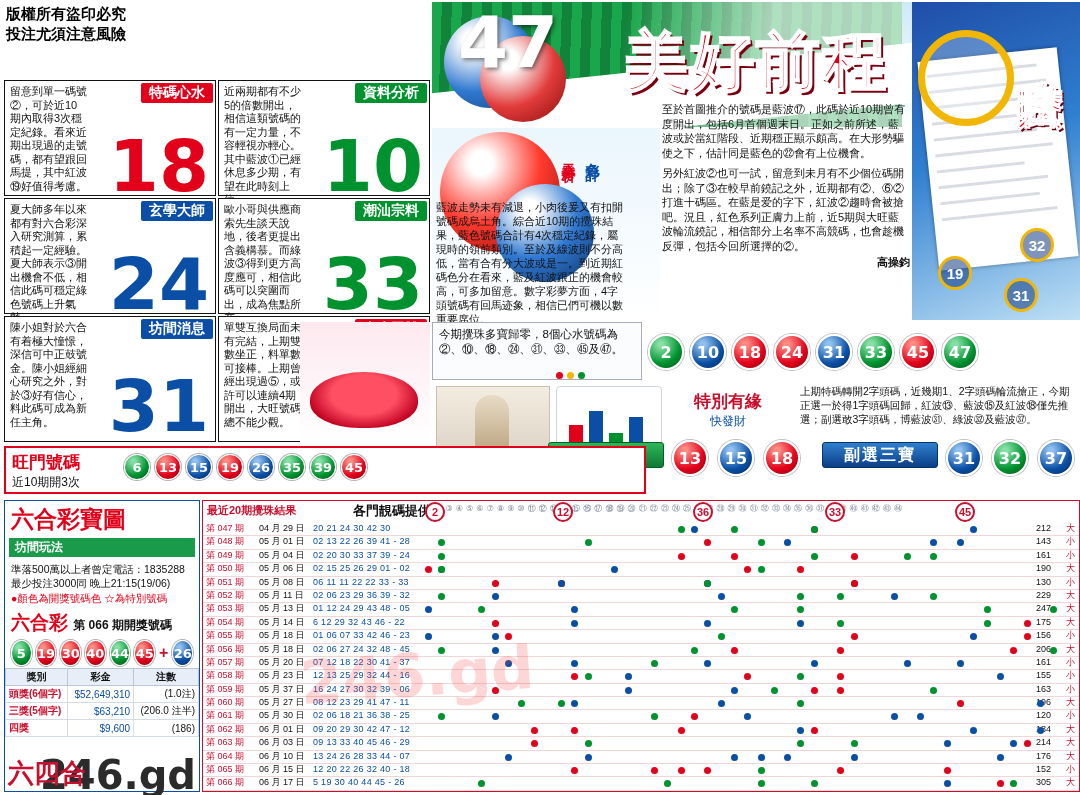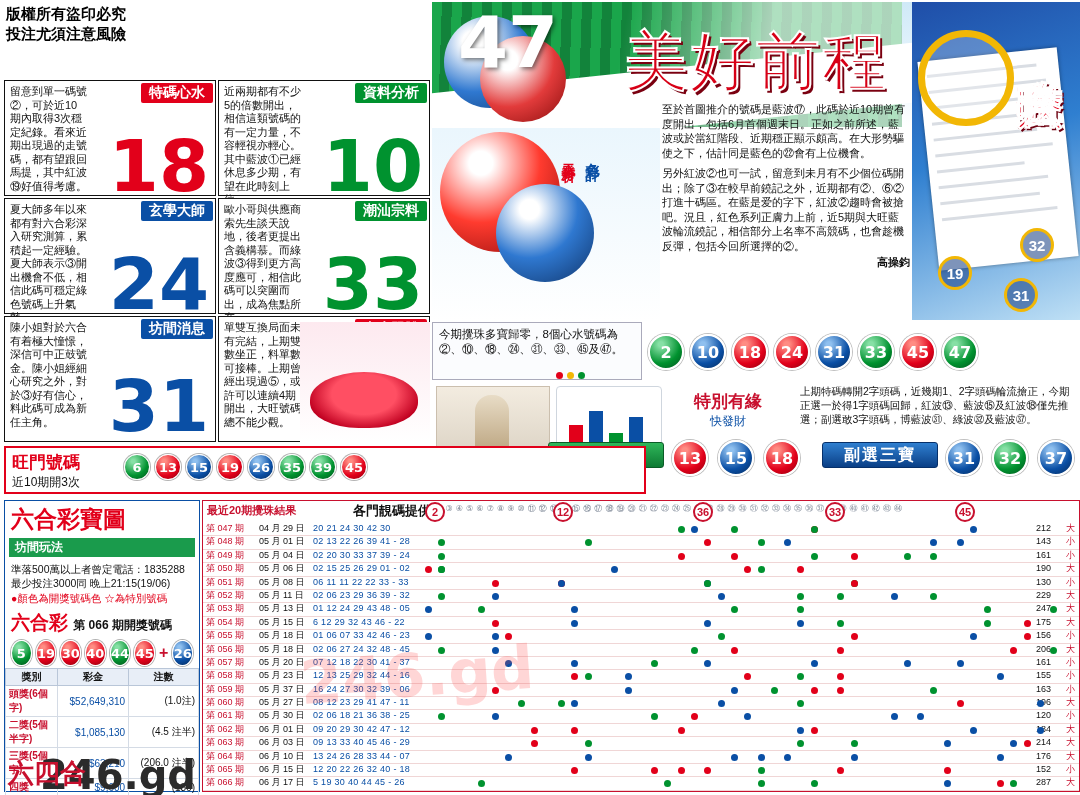--- a/index.html
+++ b/index.html
@@ -53,21 +53,21 @@
     background:
       linear-gradient(100deg, rgba(255,255,255,0) 40%, rgba(255,255,255,.65) 70%),
       repeating-linear-gradient(92deg,#1aa64b 0 10px,#12833b 10px 20px);
   }
   .banner .swoosh {
     position:absolute; left:0; top:66px; width:480px; height:60px;
     background:#ffffff; transform:skewY(-6deg);
   }
   .banner .title {
     position:absolute; left:192px; top:16px;
-    font-size:64px; font-weight:normal; letter-spacing:2px;
+    font-size:64px; font-weight:bold; letter-spacing:2px;
     color:#d70016; -webkit-text-stroke:2px #ffffff;
     text-shadow:3px 3px 0 #7a0010;
     font-family:"DejaVu Sans", sans-serif;
   }
   .ball47 {
     position:absolute; left:12px; top:4px; width:128px; height:118px;
   }
   .ball47 .b {
     position:absolute; border-radius:50%;
   }
@@ -248,21 +248,21 @@
   .leftpanel .body { font-size:10.5px; line-height:13.5px; padding:0 6px; color:#111; }
   .leftpanel .redline { color:#e2001a; font-size:10.5px; padding:2px 6px; }
   .leftpanel .h2 {
     font-size:19px; font-weight:bold; color:#e2001a; padding:2px 6px 0 6px;
   }
   .leftpanel .h2 span.small { font-size:12px; color:#111; font-weight:bold; }
   .winballs { display:flex; gap:4px; padding:4px 6px 2px 6px; align-items:center; }
   .prizetable { width:100%; border-collapse:collapse; font-size:10px; }
   .prizetable th { background:#e8eef7; border:1px solid #b9c6d8; padding:1px 2px; }
   .prizetable td { border:1px solid #d4dbe5; padding:1px 3px; }
-  .prizetable td.lab { color:#c8102e; font-weight:bold; width:52px; }
+  .prizetable td.lab { color:#c8102e; font-weight:bold; width:62px; }
   .prizetable td.amt { text-align:right; color:#0a4fa5; }
   .prizetable td.cnt { text-align:right; color:#111; }
 
   
   .results {
     position:absolute; left:202px; top:500px; width:878px; height:292px;
     border:1px solid #c8102e; background:#fff; overflow:hidden;
   }
   .results .caption {
     position:absolute; left:4px; top:2px; font-size:11px; font-weight:bold; color:#c8102e;
@@ -389,20 +389,23 @@
     <p style="margin:0 0 6px 0;">至於首圖推介的號碼是藍波⑰，此碼於近10期曾有度開出，包括6月首個週末日。正如之前所述，藍波或於當紅階段、近期穩正顯示頗高。在大形勢驅使之下，估計同是藍色的㉒會有上位機會。</p>
     <p style="margin:0 0 2px 0;">另外紅波②也可一試，留意到未月有不少個位碼開出；除了③在較早前鐃記之外，近期都有②、⑥②打進十碼區。在藍是爱的字下，紅波②趨時會被搶吧。況且，紅色系列正膚力上前，近5期與大旺藍波輪流鐃記，相信部分上名率不高競碼，也會趁機反彈，包括今回所選擇的②。</p>
     <div class="sig">高操鈞</div>
   </div>
 
   <div class="midart">
     <div class="bigball"></div>
     <div class="bigball2"></div>
     <div class="lbl">天發分析</div>
     <div class="lbl2">色彩計</div>
+  </div>
+  <div class="midart2">
+    <span>藍波走勢未有減退，小肉後爰又有扣開號碼成烏土角。綜合近10期的攪珠結果，藍色號碼合計有4次穩定紀錄，屬現時的領前類別。至於及線波則不分高低，當有合有分大波或是一。到近期紅碼色分在看來，藍及紅波跟正的機會較高，可多加留意。數字彩夢方面，4字頭號碼有回馬迹象，相信已們可機以數重要席位。</span>
   </div>
 
   <div class="sumbox">
     <span>今期攪珠多寶歸零，8個心水號碼為②、⑩、⑱、㉔、㉛、㉝、㊺及㊼。</span>
   </div>
   <div class="ballrow" id="mainBallRow">
       <div class="ball g">2</div>
       <div class="ball b">10</div>
       <div class="ball r">18</div>
       <div class="ball r">24</div>
@@ -499,25 +502,20 @@
         <th>注數</th>
       </tr>
       </tbody>
         <tbody id="prizeBody">
           <tr>
             <td class="lab">頭獎(6個字)</td>
             <td class="amt">$52,649,310</td>
             <td class="cnt">(1.0注)</td>
           </tr>
           <tr>
-            <td class="lab">二獎(5個半字)</td>
-            <td class="amt">$1,085,130</td>
-            <td class="cnt">(4.5 注半)</td>
-          </tr>
-          <tr>
             <td class="lab">三獎(5個字)</td>
             <td class="amt">$63,210</td>
             <td class="cnt">(206.0 注半)</td>
           </tr>
           <tr>
             <td class="lab">四獎</td>
             <td class="amt">$9,600</td>
             <td class="cnt">(186)</td>
           </tr>
         </tbody>
@@ -628,21 +626,21 @@
           <div class="dot b" style="left: 222px;"></div>
           <div class="dot b" style="left: 368.3px;"></div>
           <div class="dot g" style="left: 527.9px;"></div>
           <div class="dot g" style="left: 594.4px;"></div>
           <div class="dot g" style="left: 780.6px;"></div>
           <div class="dot g" style="left: 847.1px;"></div>
           <div class="dot g" style="left: 275.2px;"></div>
         </div>
         <div class="grow">
           <div class="per">第 054 期</div>
-          <div class="dat">05 月 15 日</div>
+          <div class="dat">05 月 14 日</div>
           <div class="nums">6 12 29 32 43 46 - 22</div>
           <div class="sum">175</div>
           <div class="bs">大</div>
           <div class="dot r" style="left: 288.5px;"></div>
           <div class="dot b" style="left: 368.3px;"></div>
           <div class="dot b" style="left: 594.4px;"></div>
           <div class="dot g" style="left: 634.3px;"></div>
           <div class="dot g" style="left: 780.6px;"></div>
           <div class="dot r" style="left: 820.5px;"></div>
           <div class="dot b" style="left: 501.3px;"></div>
@@ -798,21 +796,21 @@
           <div class="dot r" style="left: 501.3px;"></div>
           <div class="dot g" style="left: 554.5px;"></div>
           <div class="dot r" style="left: 634.3px;"></div>
           <div class="dot r" style="left: 740.7px;"></div>
           <div class="dot r" style="left: 448.1px;"></div>
         </div>
         <div class="grow">
           <div class="per">第 066 期</div>
           <div class="dat">06 月 17 日</div>
           <div class="nums">5 19 30 40 44 45 - 26</div>
-          <div class="sum">287</div>
+          <div class="sum">305</div>
           <div class="bs">大</div>
           <div class="dot g" style="left: 275.2px;"></div>
           <div class="dot g" style="left: 461.4px;"></div>
           <div class="dot g" style="left: 607.7px;"></div>
           <div class="dot b" style="left: 740.7px;"></div>
           <div class="dot r" style="left: 793.9px;"></div>
           <div class="dot g" style="left: 807.2px;"></div>
           <div class="dot g" style="left: 554.5px;"></div>
         </div>
       </div>

